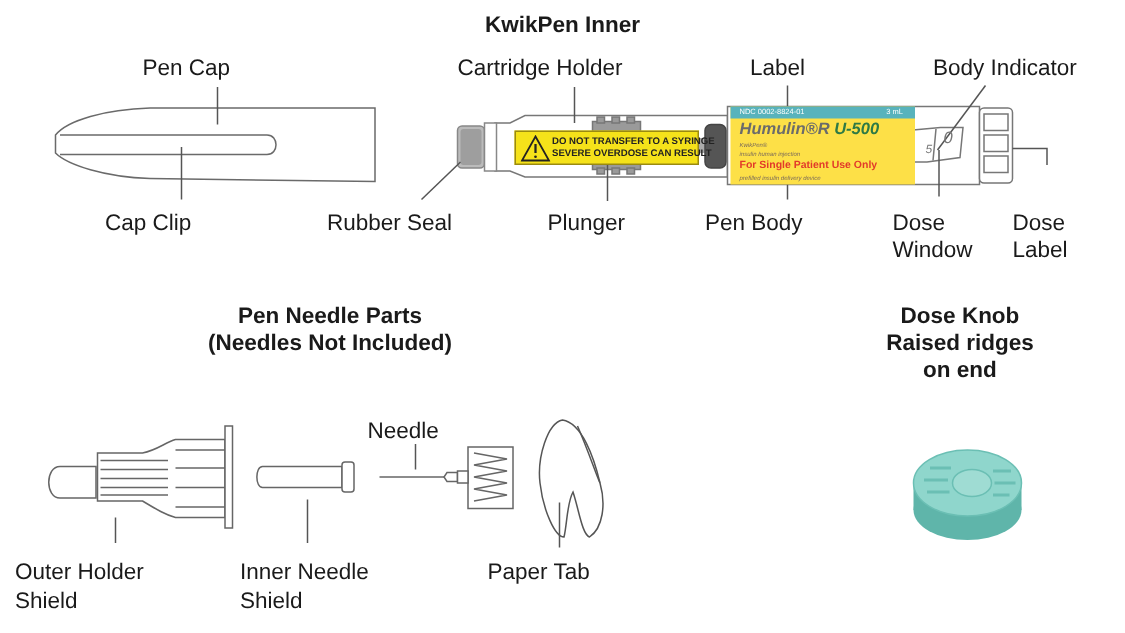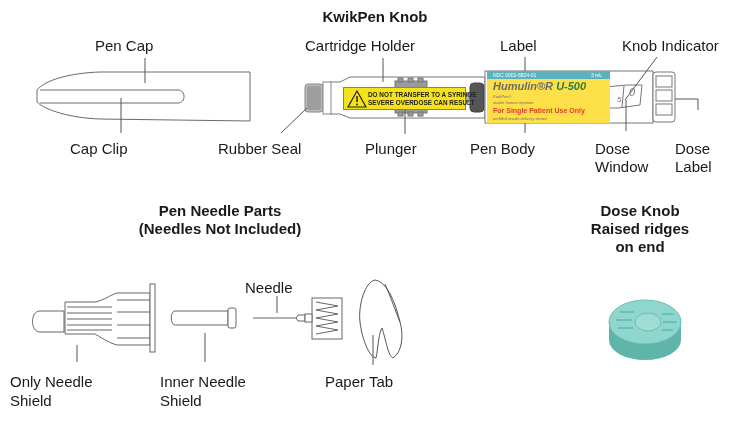--- a/index.html
+++ b/index.html
@@ -148,38 +148,38 @@
   </div>
   <div class="sm" style="top:23px;">KwikPen®</div>
   <div class="sm" style="top:29px;">insulin human injection</div>
   <div class="red">For Single Patient Use Only</div>
   <div class="sm" style="top:45px;">prefilled insulin delivery device</div>
 </div>
 
 <div class="abs" style="left:617px;top:95px;font-size:8px;color:#777;font-style:italic;">5</div>
 <div class="abs" style="left:629px;top:86px;font-size:11px;color:#777;font-style:italic;">0</div>
 
-<div class="hd" style="left:275px;top:7px;width:200px;">KwikPen Knob</div>
+<div class="hd" style="left:275px;top:7px;width:200px;">KwikPen Inner</div>
 <div class="hd" style="left:100px;top:201px;width:240px;">Pen Needle Parts</div>
 <div class="hd" style="left:100px;top:219px;width:240px;">(Needles Not Included)</div>
 <div class="hd" style="left:560px;top:201px;width:160px;">Dose Knob</div>
 <div class="hd" style="left:560px;top:219px;width:160px;">Raised ridges</div>
 <div class="hd" style="left:560px;top:237px;width:160px;">on end</div>
 
 <div class="lbl" style="left:95px;top:36px;width:100px;">Pen Cap</div>
 <div class="lbl" style="left:70px;top:139px;width:100px;">Cap Clip</div>
 <div class="lbl" style="left:305px;top:36px;width:160px;">Cartridge Holder</div>
 <div class="lbl" style="left:218px;top:139px;width:110px;">Rubber Seal</div>
 <div class="lbl" style="left:365px;top:139px;width:80px;">Plunger</div>
 <div class="lbl" style="left:500px;top:36px;width:60px;">Label</div>
 <div class="lbl" style="left:470px;top:139px;width:110px;">Pen Body</div>
-<div class="lbl" style="left:622px;top:36px;width:120px;">Knob Indicator</div>
+<div class="lbl" style="left:622px;top:36px;width:120px;">Body Indicator</div>
 <div class="lbl" style="left:595px;top:139px;width:60px;">Dose</div>
 <div class="lbl" style="left:595px;top:157px;width:60px;">Window</div>
 <div class="lbl" style="left:675px;top:139px;width:50px;">Dose</div>
 <div class="lbl" style="left:675px;top:157px;width:50px;">Label</div>
 
 <div class="lbl" style="left:245px;top:258px;width:70px;margin-top:20px;">Needle</div>
-<div class="lbl" style="left:10px;top:372px;width:110px;">Only Needle</div>
+<div class="lbl" style="left:10px;top:372px;width:110px;">Outer Holder</div>
 <div class="lbl" style="left:10px;top:391px;width:110px;">Shield</div>
 <div class="lbl" style="left:160px;top:372px;width:105px;">Inner Needle</div>
 <div class="lbl" style="left:160px;top:391px;width:105px;">Shield</div>
 <div class="lbl" style="left:325px;top:372px;width:90px;">Paper Tab</div>
 
 </body></html>

